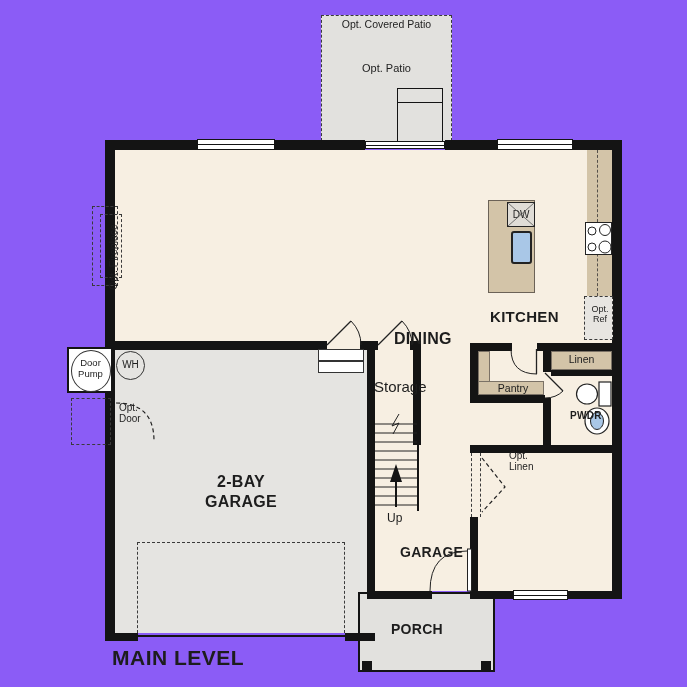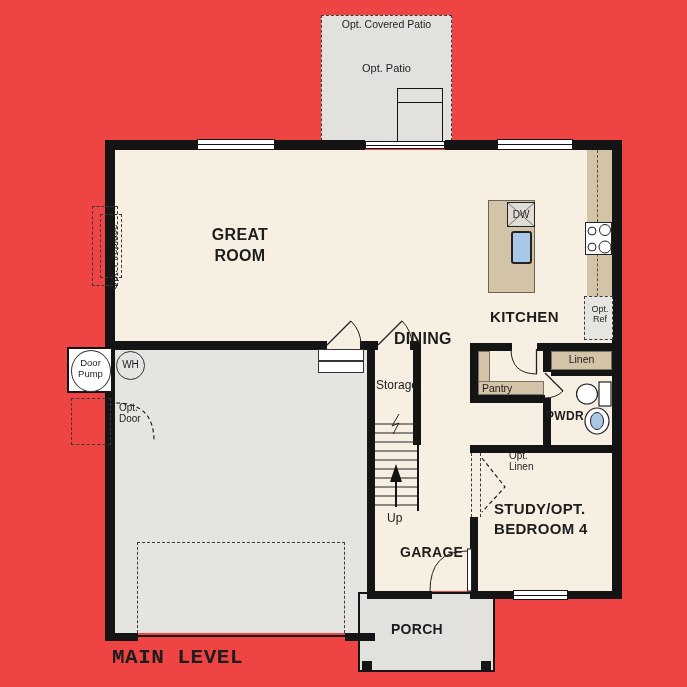--- a/index.html
+++ b/index.html
@@ -1,16 +1,16 @@
 <!DOCTYPE html>
 <html><head>
 <meta charset="utf-8">
 <style>
   html,body{margin:0;padding:0;background:#ffffff;}
-  #plan{position:relative;width:687px;height:687px;background:#ef4444;
+  #plan{position:relative;width:687px;height:687px;background:#8b5cf6;
         font-family:"Liberation Sans",sans-serif;overflow:hidden;}
   .fill{position:absolute;}
   .wall{position:absolute;background:#141414;}
   .win{position:absolute;background:#ffffff;border:1px solid #141414;box-sizing:border-box;}
   .win .mull{position:absolute;left:0;right:0;top:45%;height:1px;background:#141414;}
   .dashed{position:absolute;border:1.5px dashed #3a3a3a;box-sizing:border-box;background:transparent;}
   .label{position:absolute;color:#1d1d1d;line-height:1.12;white-space:normal;}
   .b{font-weight:bold;letter-spacing:.3px;}
   svg.overlay{position:absolute;left:0;top:0;pointer-events:none;}
 </style>
@@ -79,21 +79,21 @@
   <div class="fill" style="left:585px;top:222px;width:27px;height:33px;background:#ffffff;border:1px solid #222;box-sizing:border-box;"></div>
   <div class="dashed" style="left:584px;top:296px;width:29px;height:44px;background:#e7e5e1;"></div>
   <div class="label" style="left:588px;top:304px;width:24px;font-size:9px;text-align:center;">Opt. Ref</div>
   <div class="fill" style="left:488px;top:200px;width:47px;height:93px;background:#d3c4a8;border:1px solid #6b6257;box-sizing:border-box;"></div>
   <div class="fill" style="left:507px;top:202px;width:28px;height:25px;background:#dfdcd6;border:1px solid #222;box-sizing:border-box;"></div>
   <div class="label" style="left:507px;top:209px;width:28px;text-align:center;font-size:10px;">DW</div>
   <div class="fill" style="left:511px;top:231px;width:21px;height:33px;background:#a9c7e7;border:2px solid #222;border-radius:3px;box-sizing:border-box;"></div>
 
   <div class="fill" style="left:478px;top:351px;width:12px;height:44px;background:#d3c4a8;border:1px solid #7b7266;box-sizing:border-box;"></div>
   <div class="fill" style="left:478px;top:381px;width:66px;height:14px;background:#d3c4a8;border:1px solid #7b7266;box-sizing:border-box;"></div>
-  <div class="label" style="left:482px;top:383px;width:62px;font-size:10.5px;">Pantry</div>
+  <div class="label" style="left:482px;top:383px;width:62px;text-align:center;font-size:10.5px;">Pantry</div>
   <div class="fill" style="left:551px;top:351px;width:61px;height:19px;background:#d3c4a8;border:1px solid #7b7266;box-sizing:border-box;"></div>
   <div class="label" style="left:551px;top:354px;width:61px;text-align:center;font-size:10.5px;">Linen</div>
 
   <div class="fill" style="left:67px;top:347px;width:46px;height:46px;background:#fff;border:2px solid #141414;box-sizing:border-box;"></div>
   <div class="fill" style="left:71px;top:350px;width:38px;height:40px;border:1px solid #333;border-radius:50%;"></div>
   <div class="label" style="left:74px;top:358px;width:33px;text-align:center;font-size:9.5px;">Door Pump</div>
   <div class="fill" style="left:116px;top:351px;width:29px;height:29px;border:1.5px solid #333;border-radius:50%;box-sizing:border-box;"></div>
   <div class="label" style="left:116px;top:359px;width:29px;text-align:center;font-size:10px;">WH</div>
 
   <div class="dashed" style="left:92px;top:206px;width:26px;height:80px;"></div>
@@ -139,23 +139,22 @@
     </g>
     <path d="M 508 203 L 534 226 M 534 203 L 508 226" stroke="#555" stroke-width="0.8" fill="none"></path>
     <g stroke="#222" stroke-width="1.2" fill="#ffffff">
       <rect x="599" y="382" width="12" height="24"></rect>
       <ellipse cx="587" cy="394" rx="10.5" ry="10"></ellipse>
       <ellipse cx="597" cy="421" rx="12" ry="13"></ellipse>
       <ellipse cx="597" cy="421" rx="6.5" ry="8.5" fill="#a9c7e7" stroke-width="1"></ellipse>
     </g>
   </svg>
 
-  <div class="label b" style="left:190px;top:225px;width:100px;text-align:center;font-size:16px;line-height:1.3;">GREAT ROOM</div>
   <div class="label b" style="left:394px;top:330px;font-size:16px;">DINING</div>
   <div class="label b" style="left:490px;top:309px;font-size:15px;">KITCHEN</div>
-  <div class="label b" style="left:494px;top:499px;width:112px;font-size:15px;line-height:1.3;">STUDY/OPT. BEDROOM 4</div>
+  <div class="label b" style="left:186px;top:472px;width:110px;text-align:center;font-size:16px;line-height:1.25;">2-BAY GARAGE</div>
   <div class="label b" style="left:400px;top:545px;font-size:14px;">GARAGE</div>
   <div class="label b" style="left:358px;top:622px;width:118px;text-align:center;font-size:14px;">PORCH</div>
-  <div class="label b" style="left:546px;top:410px;font-size:12px;">PWDR</div>
-  <div class="label" style="left:374px;top:379px;width:46px;text-align:center;font-size:12px;">Storage</div>
+  <div class="label b" style="left:570px;top:410px;font-size:10px;">PWDR</div>
+  <div class="label" style="left:374px;top:379px;width:46px;text-align:center;font-size:15px;">Storage</div>
   <div class="label" style="left:387px;top:512px;font-size:12px;">Up</div>
-  <div class="label b" style="left:112px;top:646px;font-size:21px;letter-spacing:.5px;font-family:Liberation Mono, monospace;">MAIN LEVEL</div>
+  <div class="label b" style="left:112px;top:646px;font-size:21px;letter-spacing:.5px;">MAIN LEVEL</div>
 </div>
 
 </body></html>

